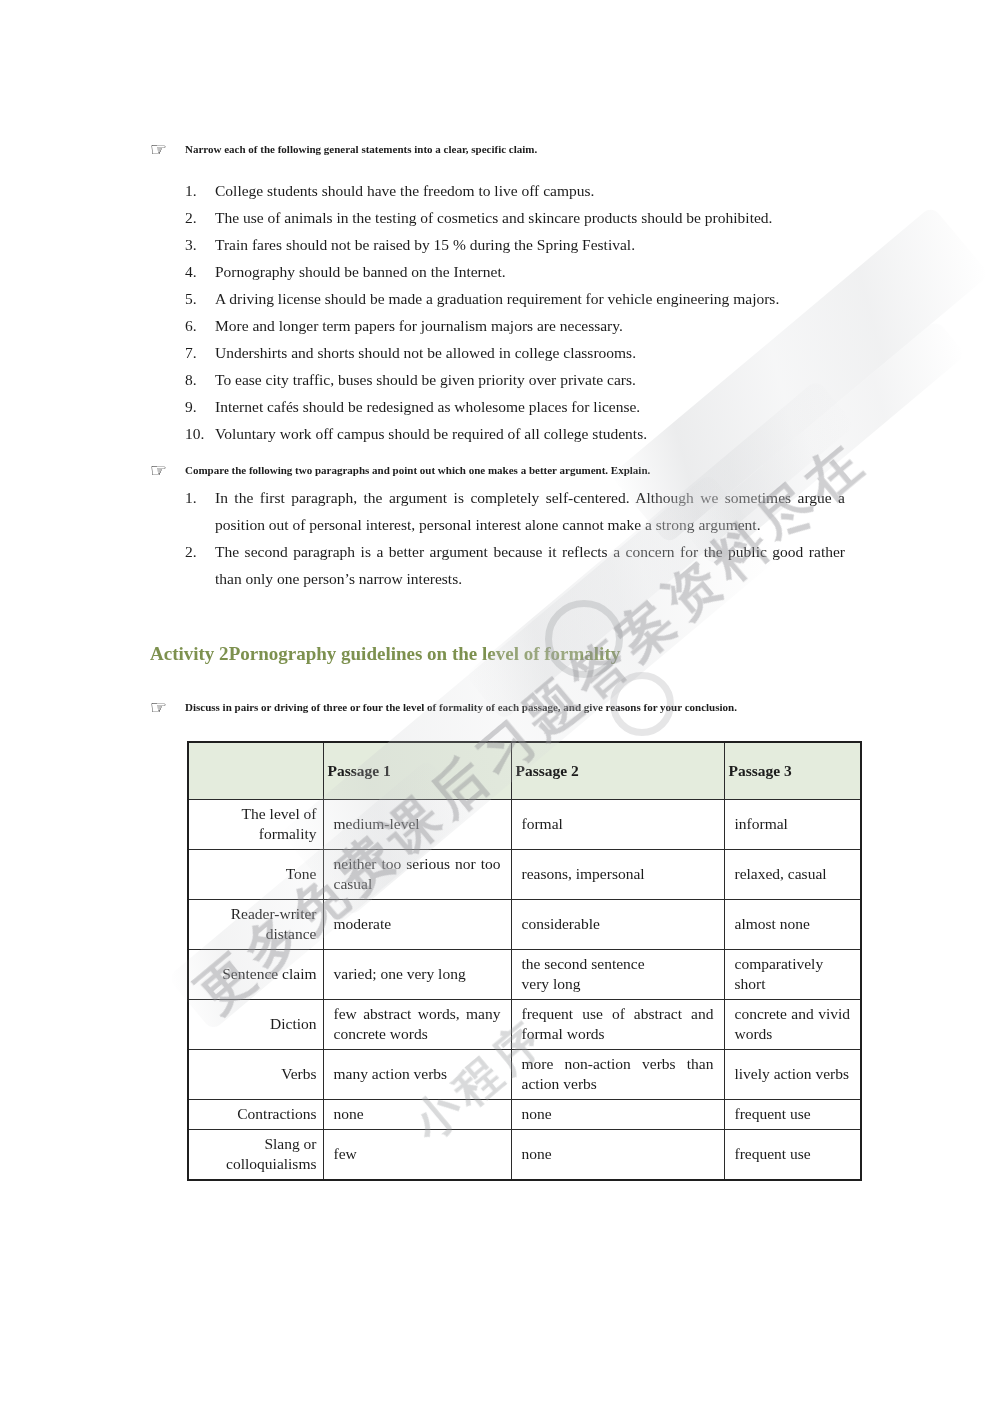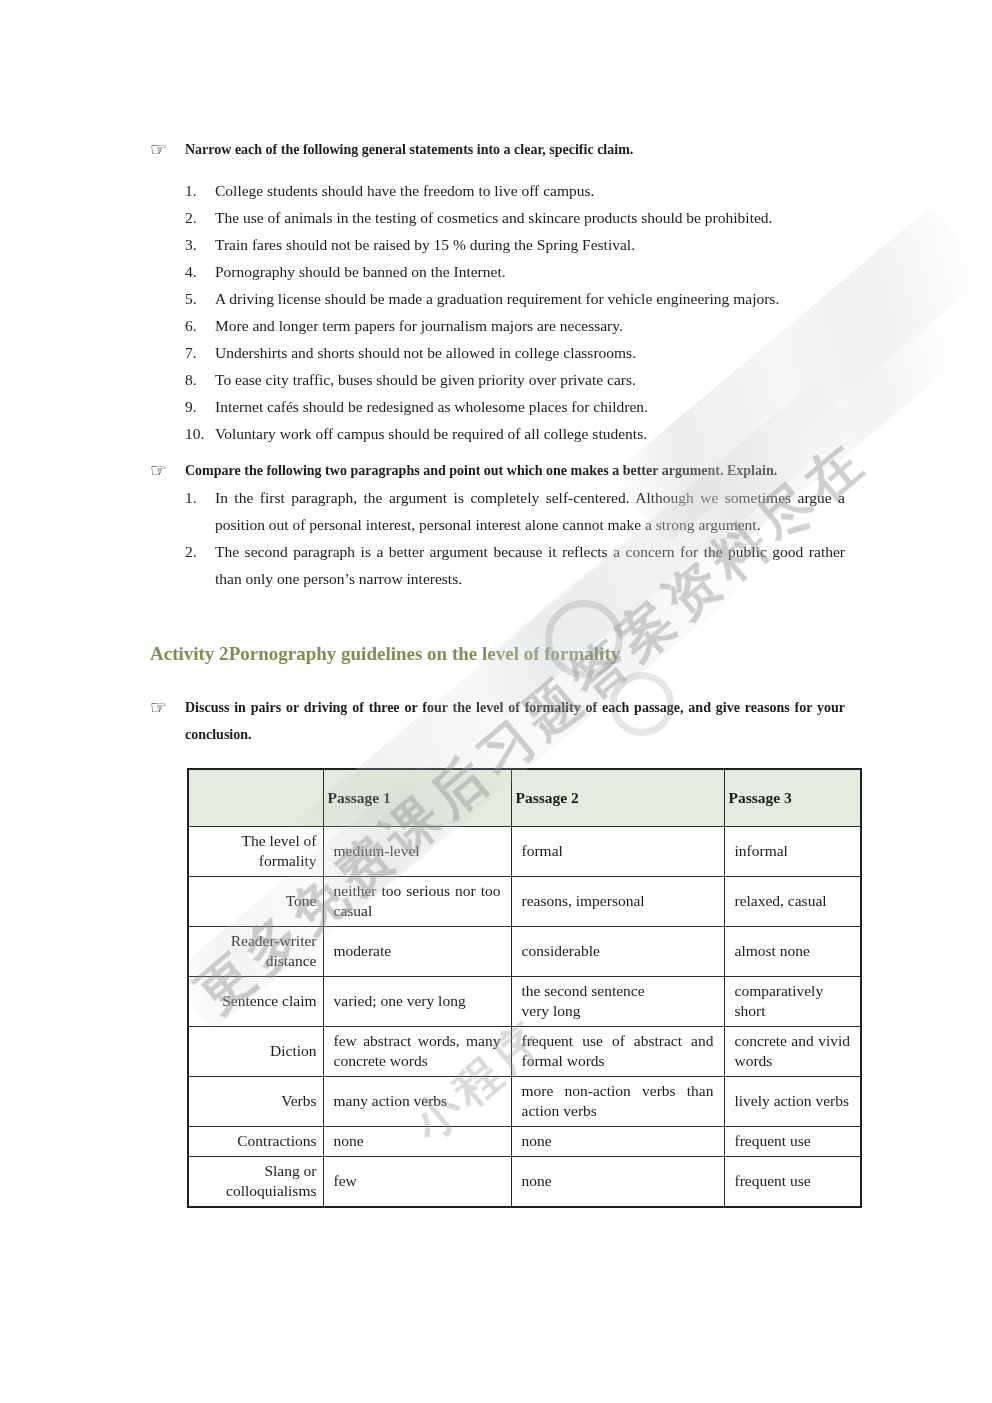--- a/index.html
+++ b/index.html
@@ -53,21 +53,21 @@
 
   .task-heading { display: flex; line-height: 27px; }
   .hand {
     width: 35px; flex: 0 0 35px;
     font-family: "DejaVu Sans", sans-serif;
     font-size: 19px; font-weight: bold; color: #111;
   }
   .task-heading-text {
     width: 660px;
     font-weight: bold;
-    font-size: 14px;
+    font-size: 11px;
     text-align: justify;
   }
 
   .num-list { list-style: none; margin-top: 14px; margin-left: 35px; }
   .num-list li { display: flex; line-height: 27px; font-size: 15.5px; }
   .num-list .num { width: 30px; flex: 0 0 30px; }
   .num-list .txt { width: 630px; text-align: justify; }
 
   .section-gap { margin-top: 10px; }
 
@@ -172,21 +172,21 @@
         <li>
             <span class="num">7.</span>
             <span class="txt">Undershirts and shorts should not be allowed in college classrooms.</span>
           </li>
         <li>
             <span class="num">8.</span>
             <span class="txt">To ease city traffic, buses should be given priority over private cars.</span>
           </li>
         <li>
             <span class="num">9.</span>
-            <span class="txt">Internet cafés should be redesigned as wholesome places for children.</span>
+            <span class="txt">Internet cafés should be redesigned as wholesome places for license.</span>
           </li>
         <li>
             <span class="num">10.</span>
             <span class="txt">Voluntary work off campus should be required of all college students.</span>
           </li>
       </ol>
     </section>
 
     <section class="task section-gap">
       <div class="task-heading">

